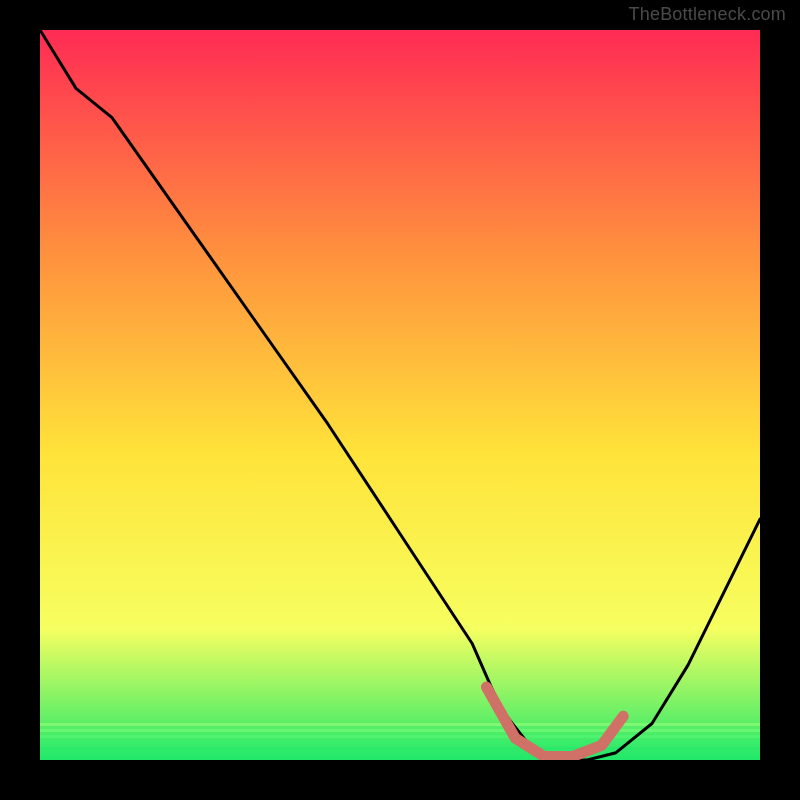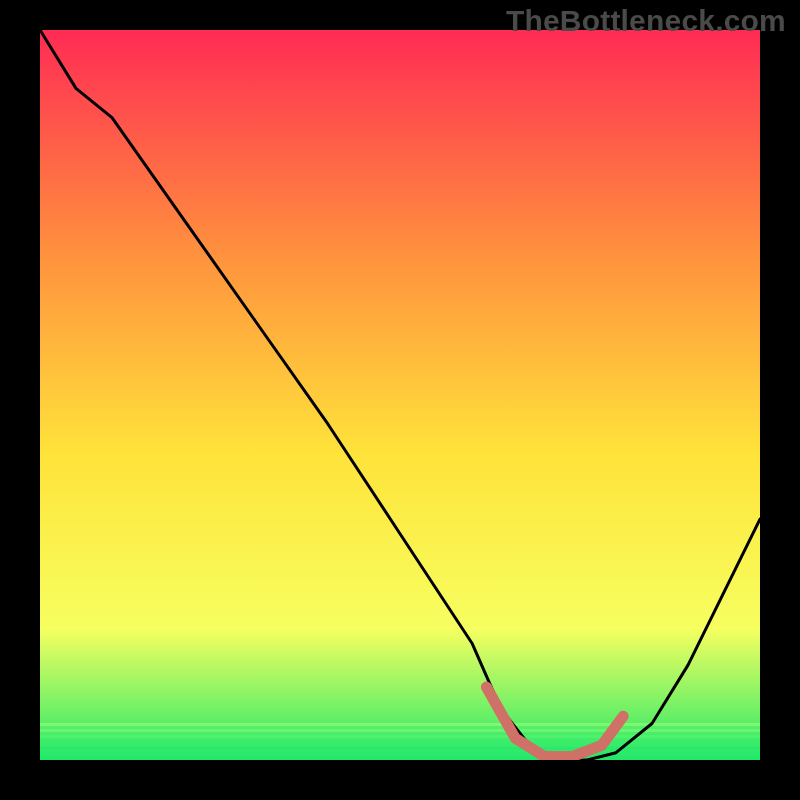--- a/index.html
+++ b/index.html
@@ -15,22 +15,22 @@
     position: relative;
     width: 800px;
     height: 800px;
     background: #000000;
   }
   .watermark {
     position: absolute;
     top: 4px;
     right: 14px;
     color: #4a4a4a;
-    font-size: 30px;
-    font-weight: 700;
+    font-size: 18px;
+    font-weight: 400;
     z-index: 50;
     letter-spacing: 0.2px;
   }
   .plot-frame {
     position: absolute;
     left: 40px;
     top: 30px;
     width: 720px;
     height: 730px;
     background: #000000;

